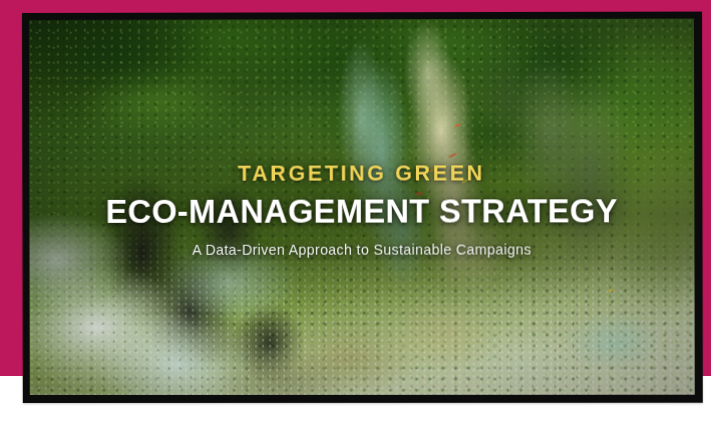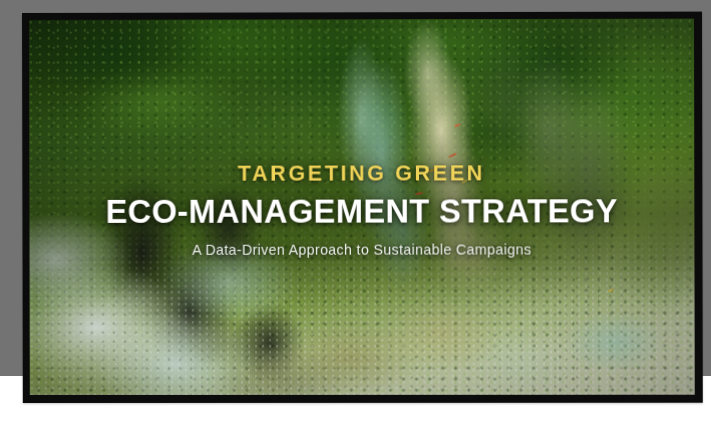--- a/index.html
+++ b/index.html
@@ -8,21 +8,21 @@
   html, body {
     width:711px; height:437px;
     background:#ffffff;
     overflow:hidden;
     font-family:"Liberation Sans", sans-serif;
   }
 
   #slide-canvas {
     position:relative;
     width:711px; height:376px;
-    background:#737373;
+    background:#be185d;
     padding-left:16px;
   }
 
   
   #slide-frame {
     position:absolute;
     left:22px; top:13px;
     width:678px; height:390px;
     background:#0b0b0b;
     padding:7px 8px 8px 7px;

